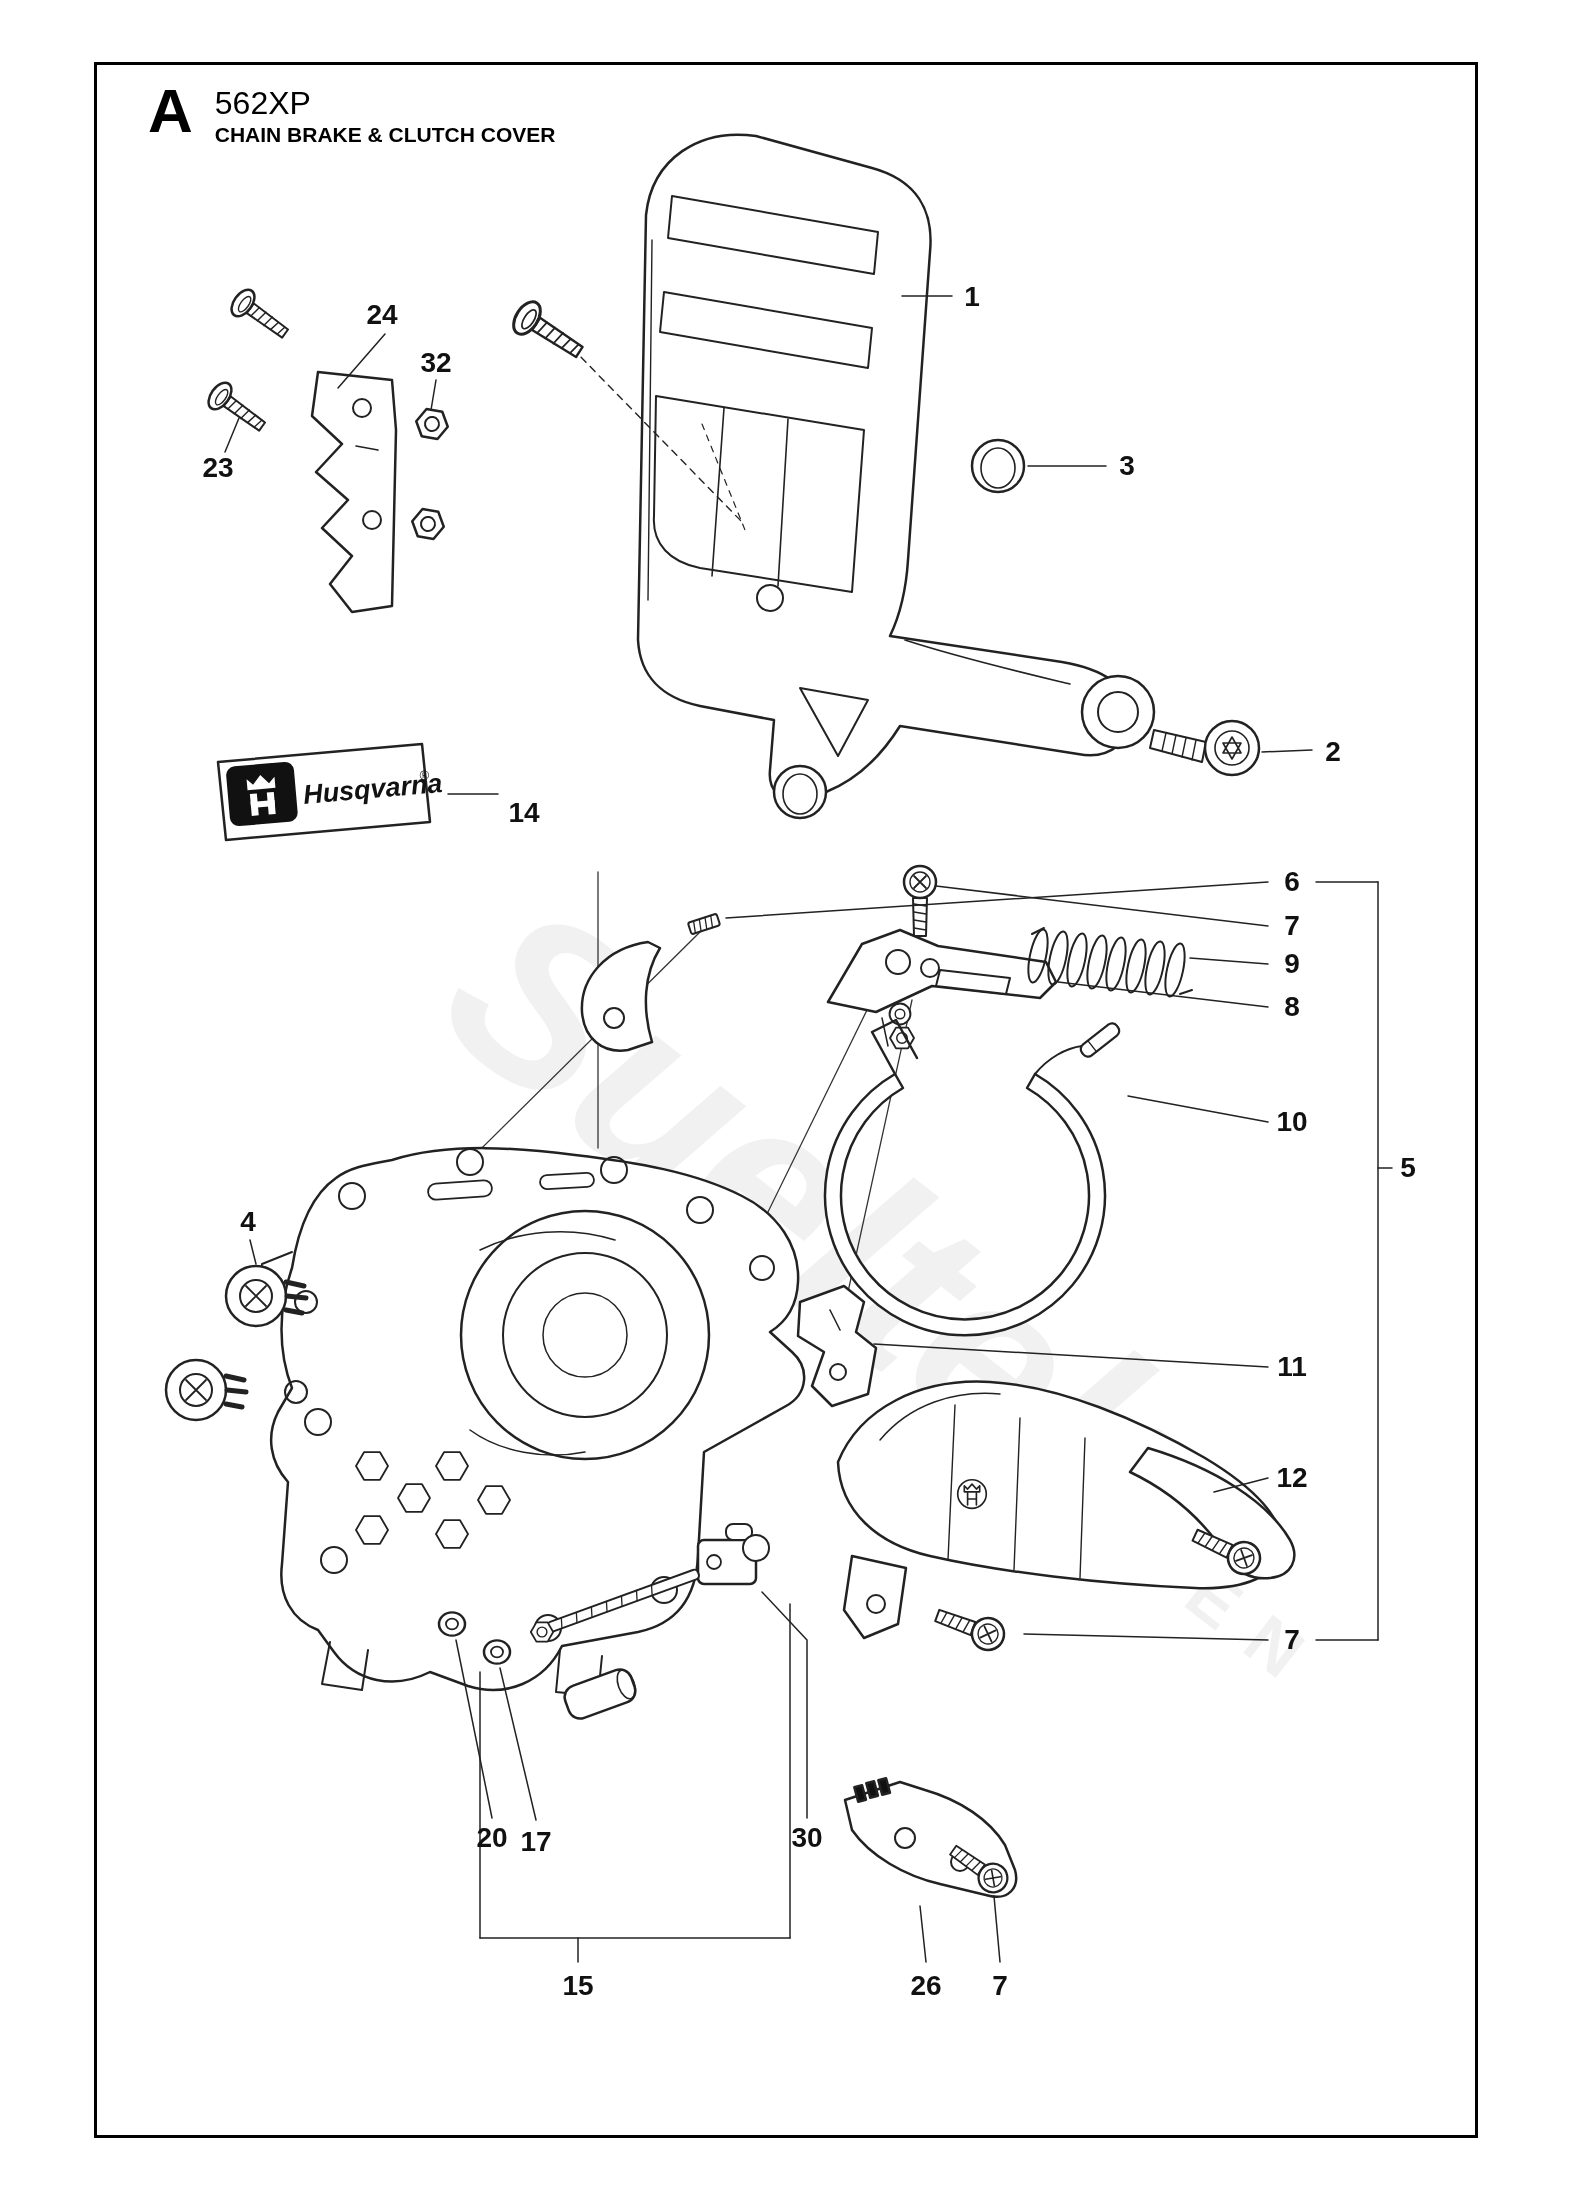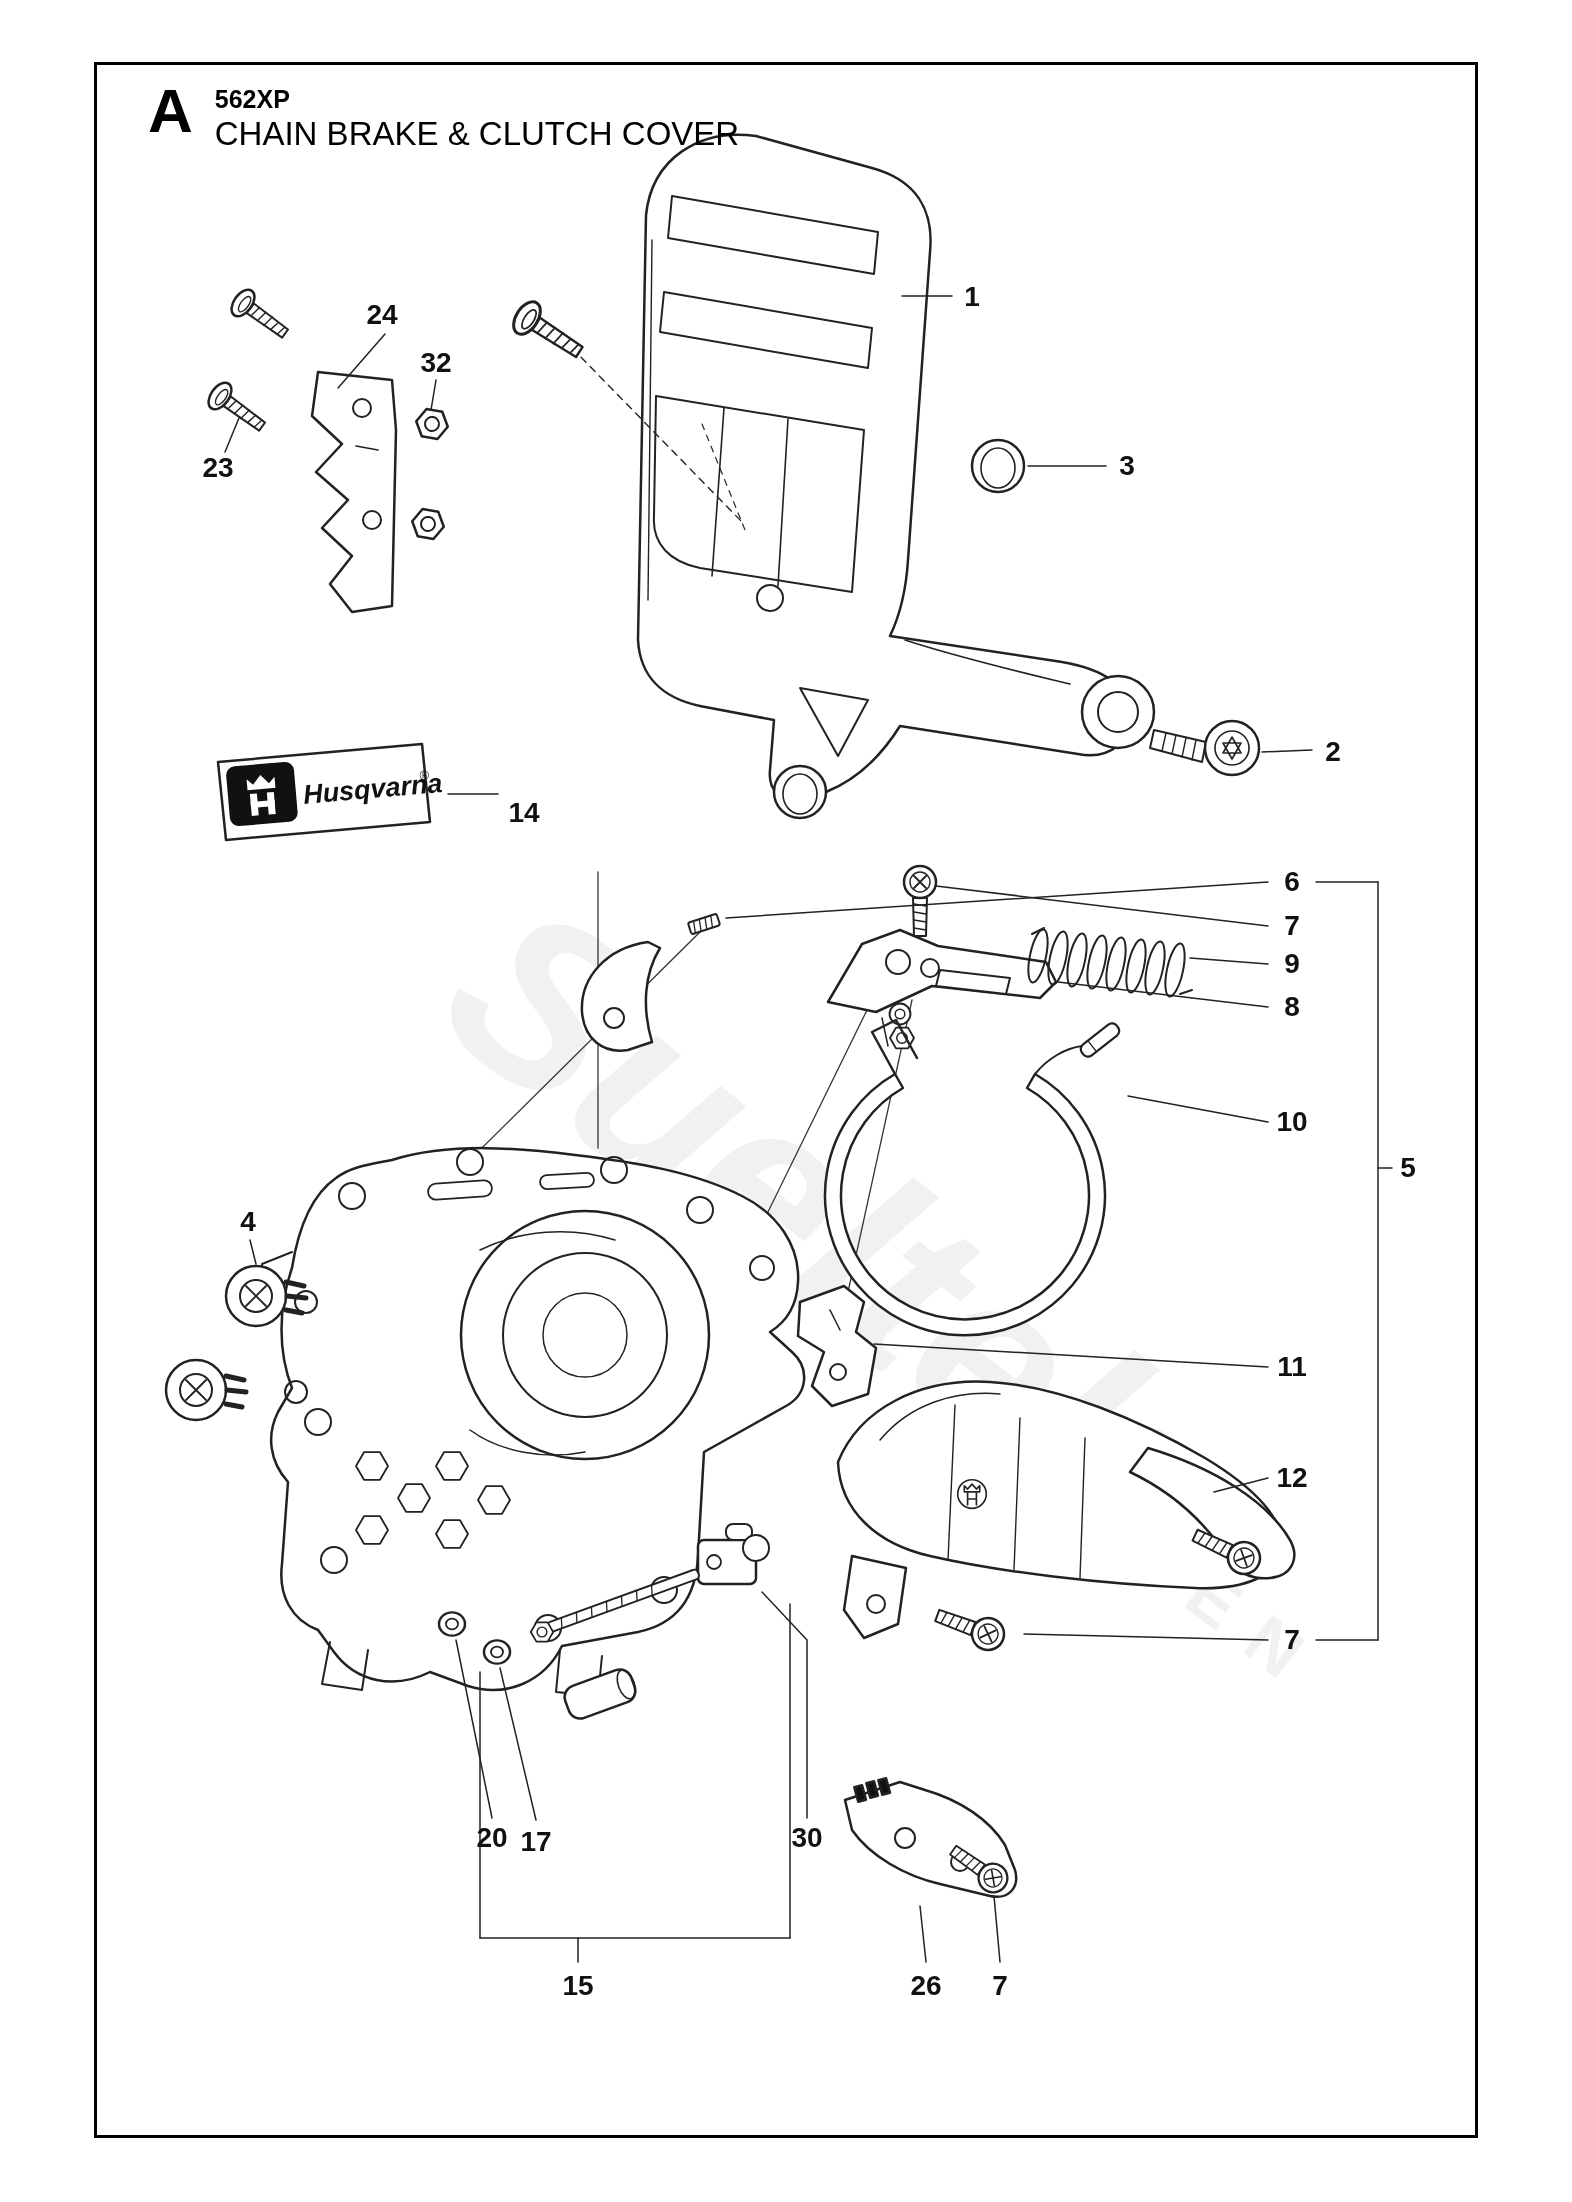--- a/index.html
+++ b/index.html
@@ -3,22 +3,22 @@
 <meta charset="utf-8">
 <style>
   * { margin:0; padding:0; box-sizing:border-box; }
   html,body { width:1572px; height:2202px; background:#ffffff;
     font-family:"Liberation Sans", sans-serif; position:relative; }
   .page-frame { position:absolute; left:94px; top:62px; width:1384px; height:2076px;
     border:3px solid #000; background:transparent; z-index:0; }
   .header { position:absolute; left:148px; top:80px; z-index:6; display:flex; align-items:flex-start; }
   .section-letter { font-size:62px; font-weight:bold; line-height:1; color:#000; }
   .header-text { margin-left:22px; margin-top:4px; }
-  .model { font-size:25px; font-weight:bold; color:#000; line-height:1.2; }
-  .title { font-size:33px; font-weight:normal; color:#000; line-height:1.2; }
+  .model { font-size:32px; font-weight:normal; color:#000; line-height:1.2; }
+  .title { font-size:21px; font-weight:bold; color:#000; line-height:1.2; }
   svg.diagram { position:absolute; left:0; top:0; z-index:2; }
   .callout { position:absolute; transform:translate(-50%,-50%); font-size:28px; font-weight:bold;
     color:#111; z-index:5; white-space:nowrap; }
 </style>
 </head>
 <body>
 
 <div class="page-frame"></div>
 
 <div class="header">

